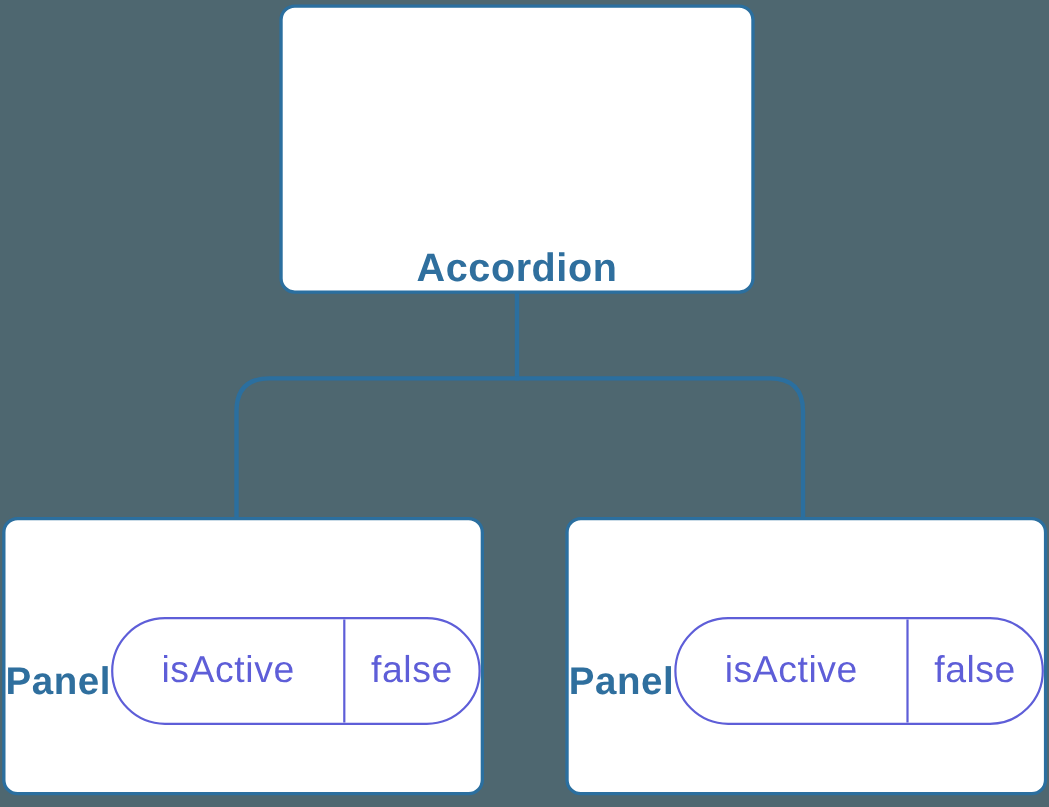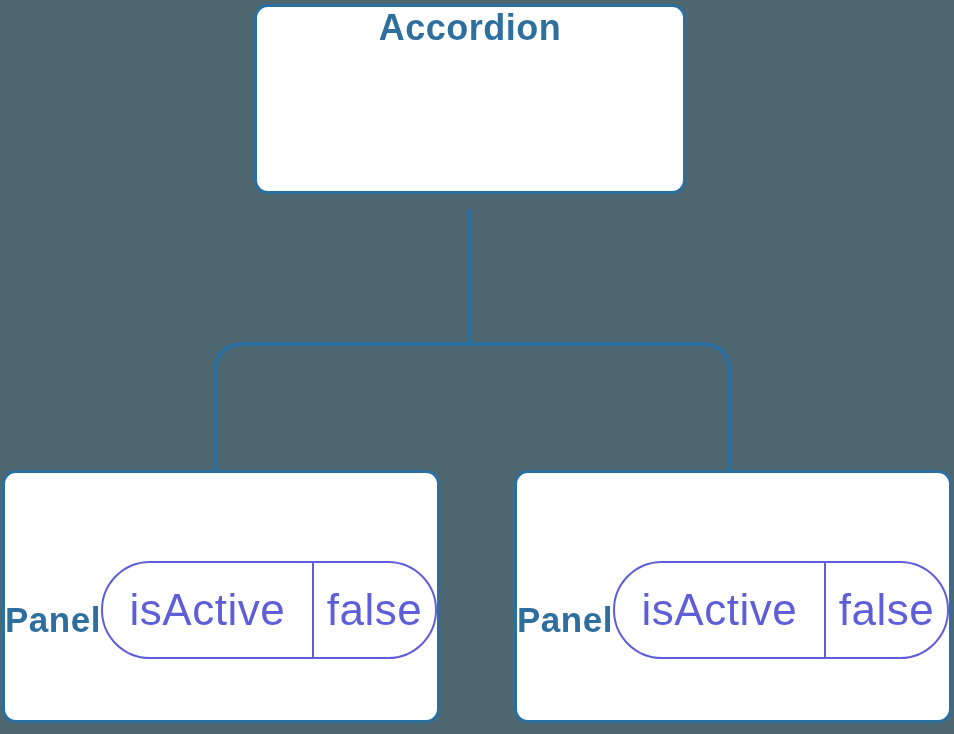--- a/index.html
+++ b/index.html
@@ -20,23 +20,23 @@
     pointer-events: none;
   }
   .node {
     position: absolute;
     background: #ffffff;
     border: 3px solid #2b6f9f;
     border-radius: 14px;
   }
   .node-root {
     left: 254px; top: 4px;
-    width: 432px; height: 190px;
+    width: 432px; height: 263px;
     display: flex;
-    align-items: flex-start;
+    align-items: flex-end;
     justify-content: center;
   }
   .node-title {
     color: #2f6f9e;
     font-size: 36px;
     font-weight: 700;
     letter-spacing: 0.5px;
     text-align: center;
   }
   .node-panel {
@@ -59,21 +59,21 @@
     display: flex;
     align-items: stretch;
     overflow: hidden;
     background: #ffffff;
   }
   .state-key, .state-value {
     display: flex;
     align-items: center;
     justify-content: center;
     color: #5e5ed8;
-    font-size: 44px;
+    font-size: 34px;
     font-weight: 400;
     letter-spacing: 0.5px;
   }
   .state-key {
     width: 211px;
     border-right: 2px solid #5e5ed8;
   }
   .state-value {
     flex: 1;
   }

